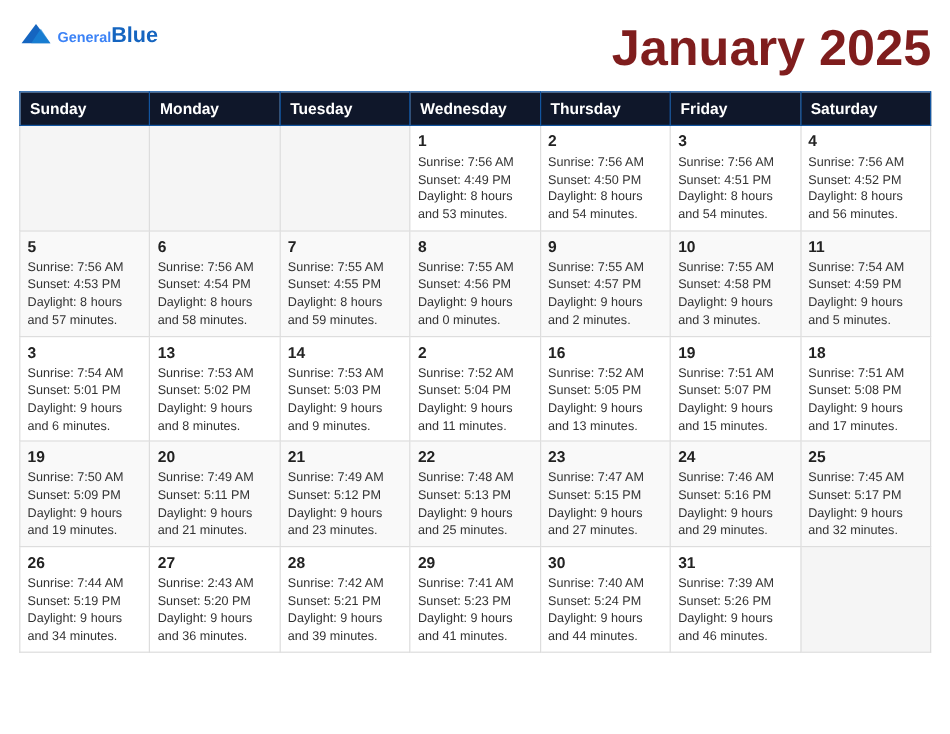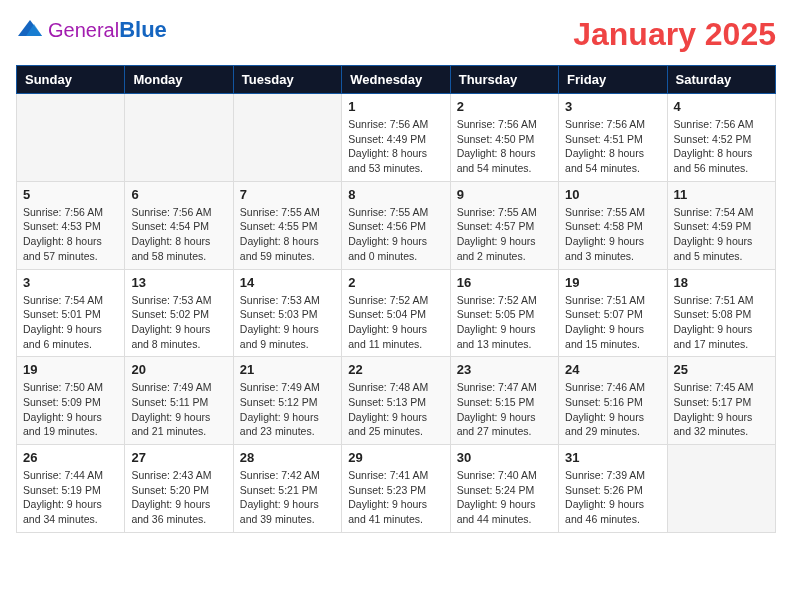--- a/index.html
+++ b/index.html
@@ -15,42 +15,42 @@
       justify-content: space-between;
       align-items: flex-start;
       margin-bottom: 12px;
     }
     .logo {
       display: flex;
       align-items: center;
       gap: 4px;
     }
     .logo-text-general {
-      font-size: 20px;
-      font-weight: normal;
-      color: #a21caf;
+      font-size: 12px;
+      font-weight: bold;
+      color: #3b82f6;
       line-height: 1;
     }
     .logo-text-blue {
-      font-size: 22px;
+      font-size: 18px;
       font-weight: bold;
       color: #1565c0;
       line-height: 1;
     }
     .logo-icon {
       width: 28px;
       height: 28px;
     }
     .title-area {
       text-align: right;
     }
     .month-title {
-      font-size: 32px;
-      font-weight: bold;
-      color: #ef4444;
+      font-size: 42px;
+      font-weight: bold;
+      color: #7f1d1d;
     }
     .location-title {
       font-size: 15px;
       color: #444;
       margin-top: 2px;
     }
     .calendar {
       width: 100%;
       border-collapse: collapse;
       border: 1px solid #ccc;

